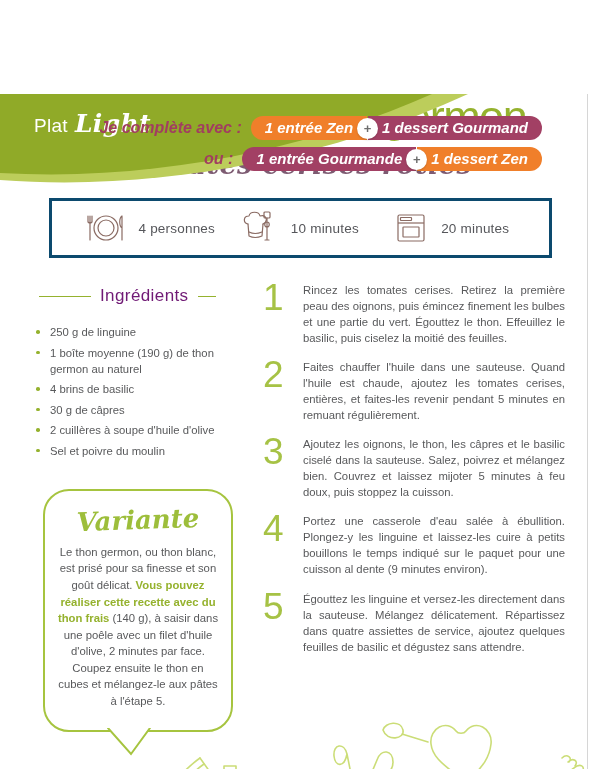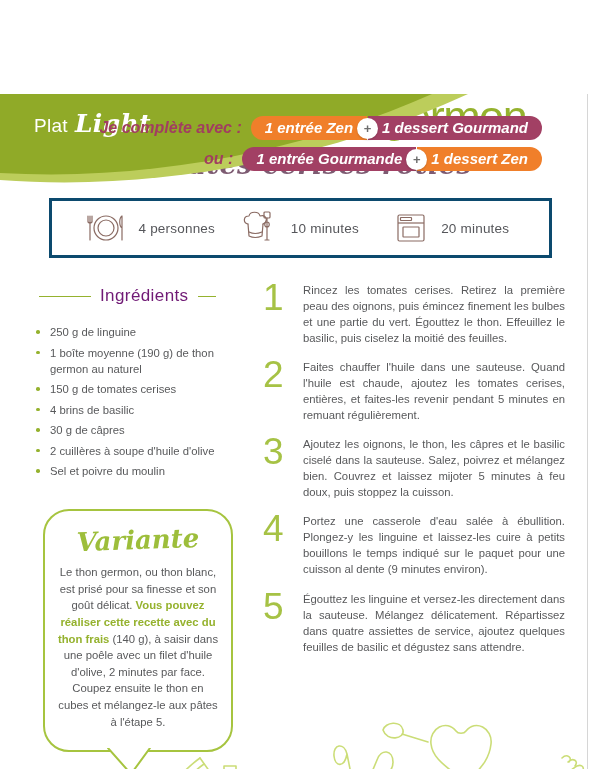--- a/index.html
+++ b/index.html
@@ -192,21 +192,20 @@
 
     <div class="col-left">
       <div class="ing-heading">
         <span class="line l"></span>
         <span class="txt">Ingrédients</span>
         <span class="line r"></span>
       </div>
       <ul class="ingredients">
         <li>250 g de linguine</li>
         <li>1 boîte moyenne (190 g) de thon germon au naturel</li>
-        <li>150 g de tomates cerises</li>
         <li>4 brins de basilic</li>
         <li>30 g de câpres</li>
         <li>2 cuillères à soupe d'huile d'olive</li>
         <li>Sel et poivre du moulin</li>
       </ul>
 
       <div class="variant">
         <h3>Variante</h3>
         <p><span>Le thon germon, ou thon blanc, est prisé pour sa finesse et son goût délicat. </span><span class="hl">Vous pouvez réaliser cette recette avec du thon frais</span><span> (140 g), à saisir dans une poêle avec un filet d'huile d'olive, 2 minutes par face. Coupez ensuite le thon en cubes et mélangez-le aux pâtes à l'étape 5.</span></p>
         <svg class="variant-tail" width="46" height="28" viewBox="0 0 46 28">

